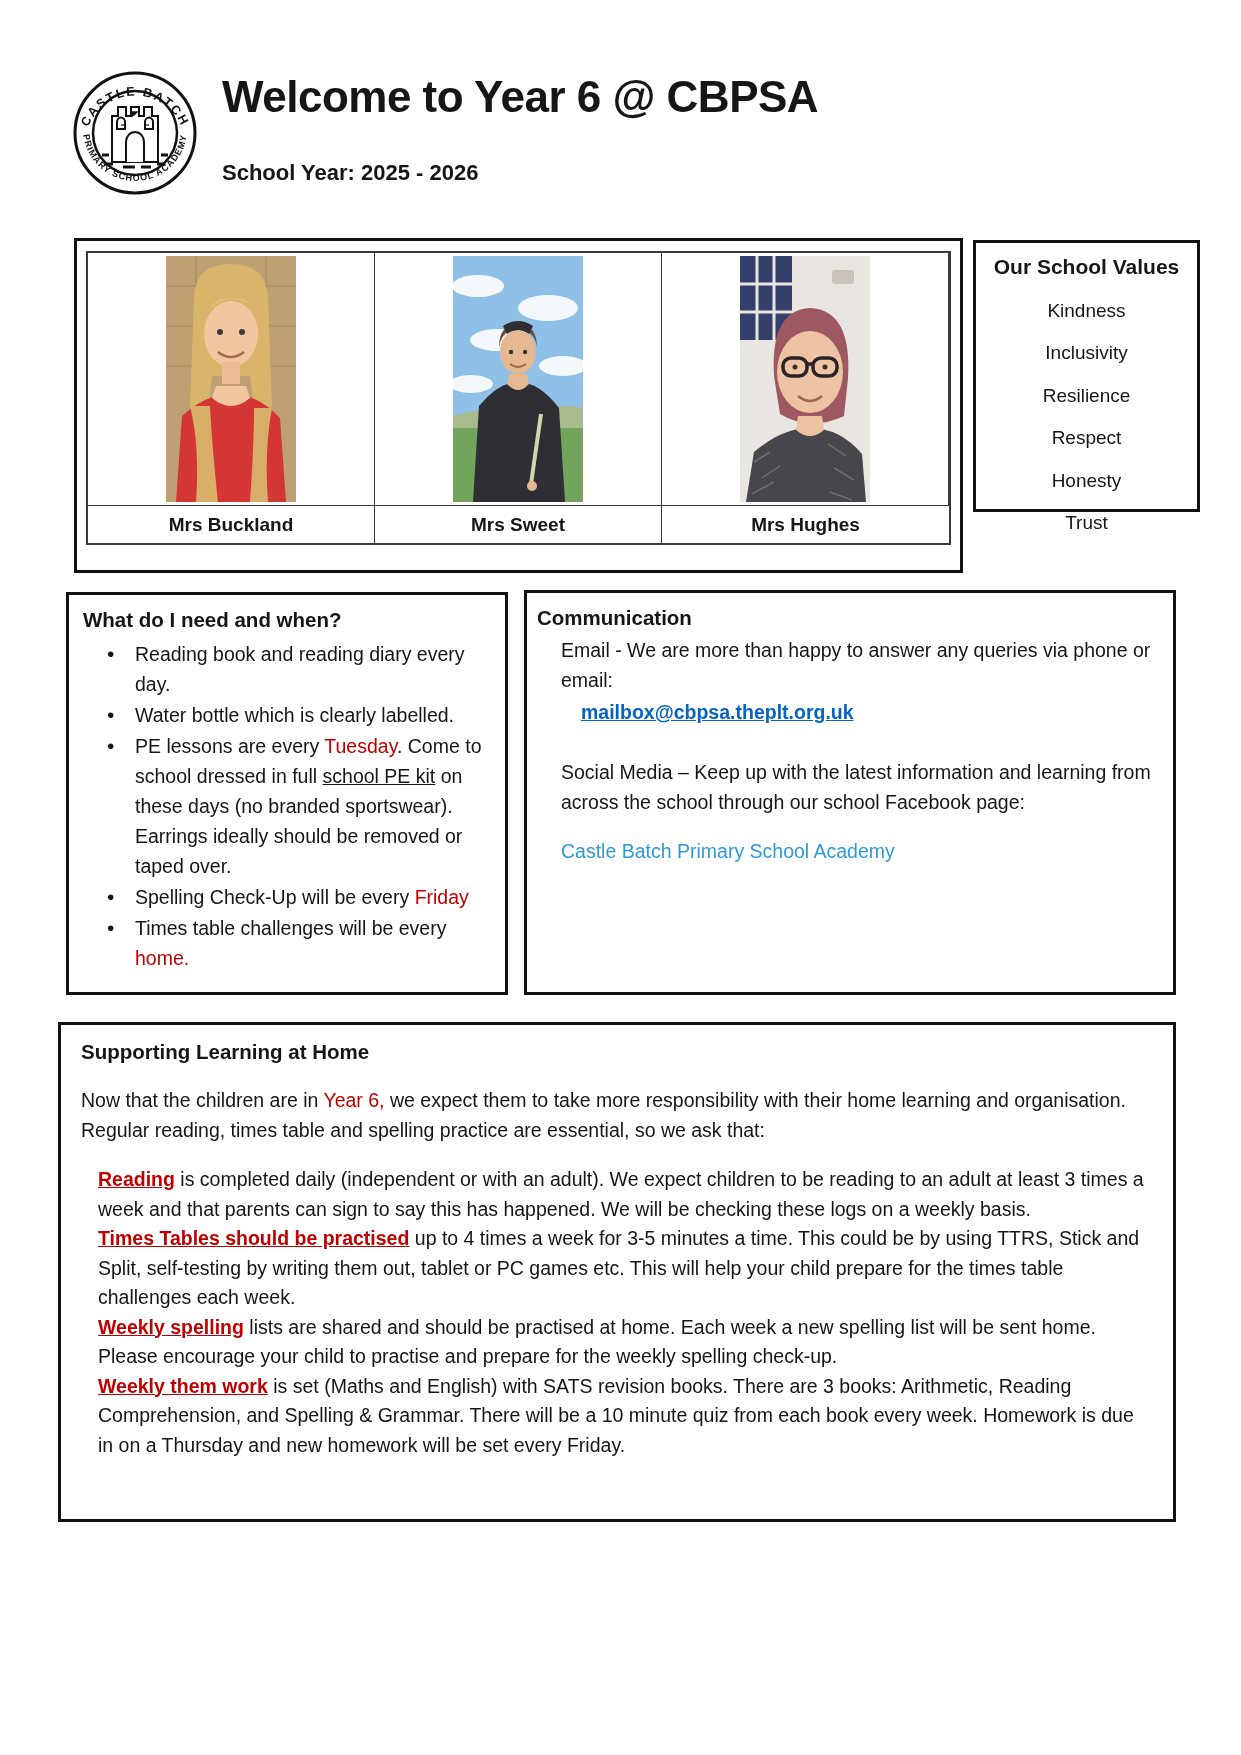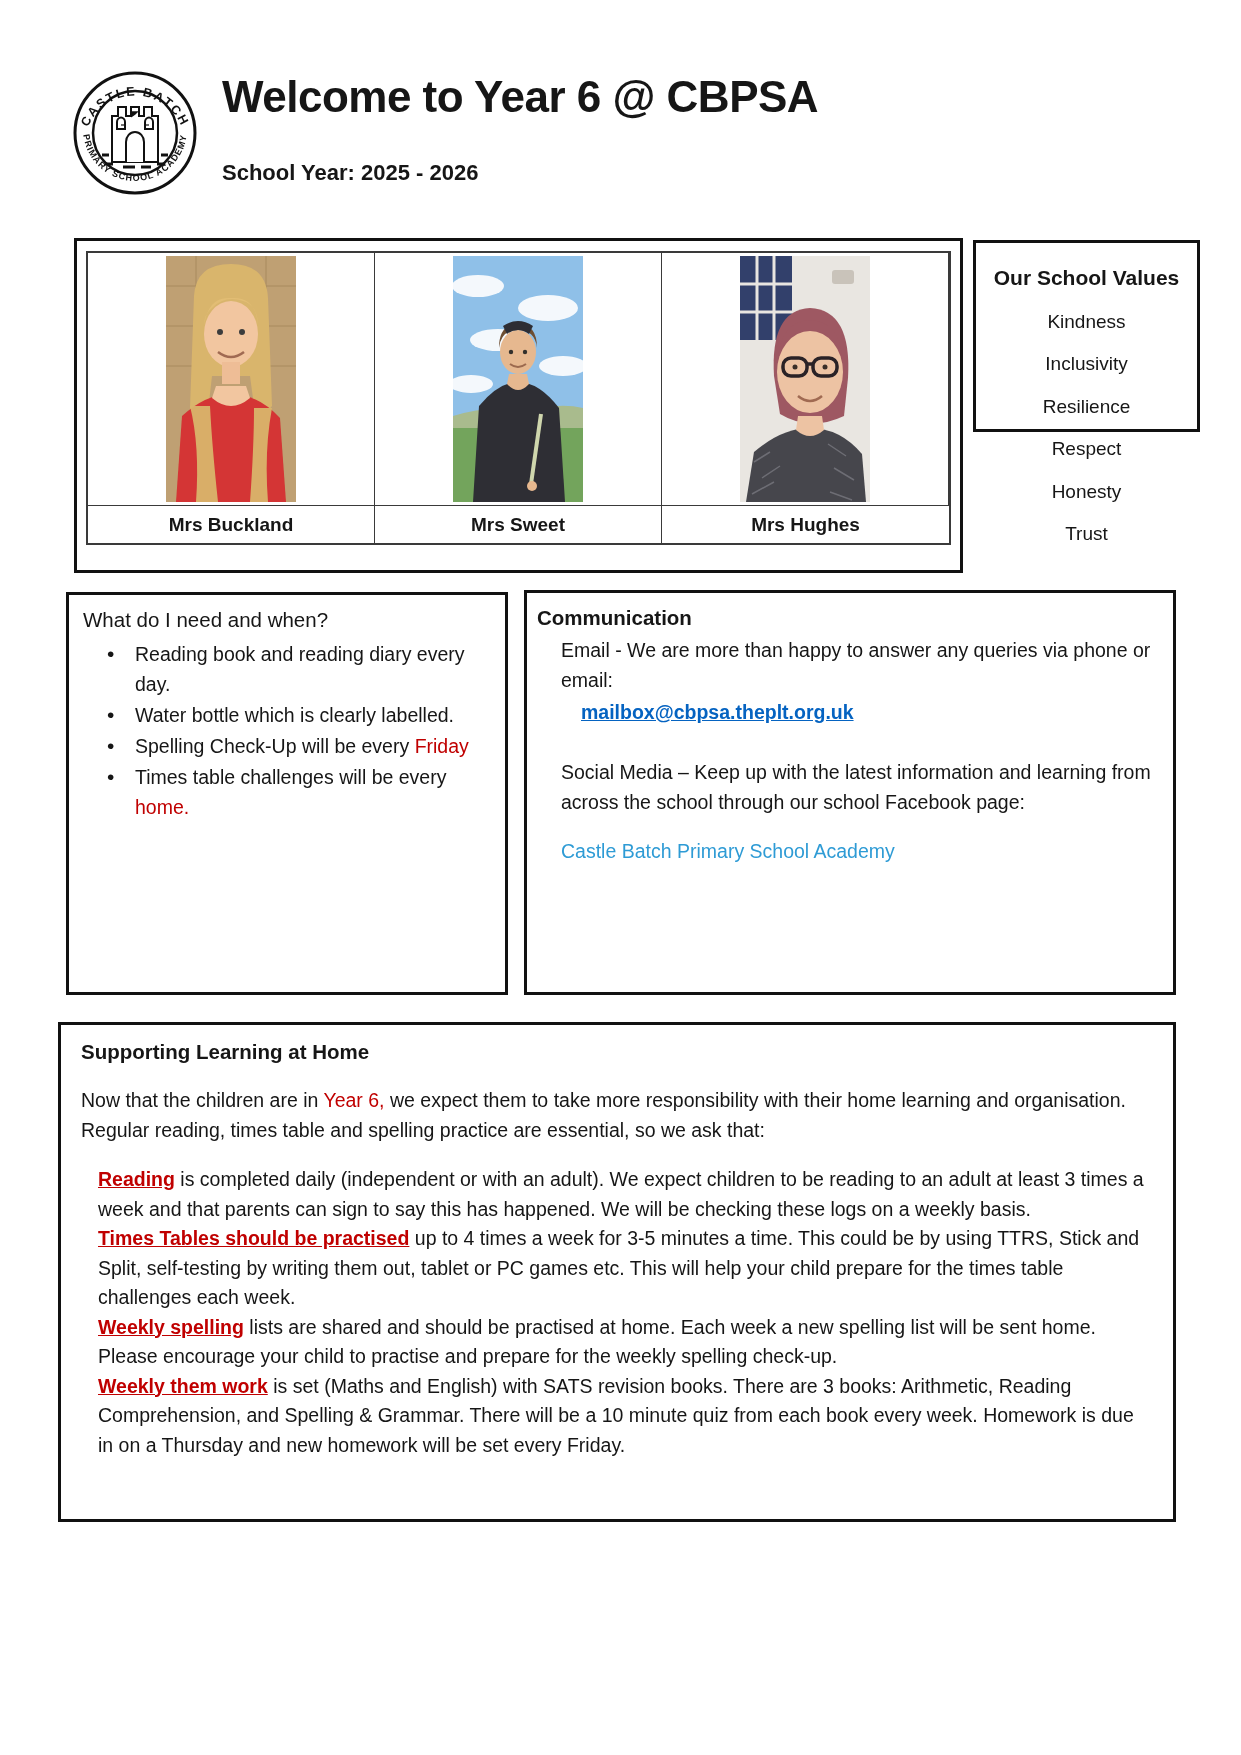--- a/index.html
+++ b/index.html
@@ -24,28 +24,28 @@
   .pcell { border-right:1.5px solid #3a3a3a; height:252px; display:flex;
            align-items:center; justify-content:center; background:#fff; }
   .pcell:last-child { border-right:none; }
   .ncell { border-right:1.5px solid #3a3a3a; border-top:1.5px solid #3a3a3a;
            height:38px; display:flex; align-items:center; justify-content:center;
            font-weight:bold; font-size:19px; }
   .ncell:last-child { border-right:none; }
   .photo { width:130px; height:246px; display:block; }
 
   
-  .values-box { left:973px; top:240px; width:227px; height:192px; padding-top:23px; text-align:center; }
+  .values-box { left:973px; top:240px; width:227px; height:272px; padding-top:12px; text-align:center; }
   .values-box h2 { font-size:21px; font-weight:bold; }
   .values-list { list-style:none; margin-top:3px; }
   .values-list li { font-size:19px; margin-top:20.5px; }
 
   
   .needs-box { left:66px; top:592px; width:442px; height:403px; padding:13px 12px 0 14px; }
-  .needs-box h3 { font-size:20.5px; font-weight:normal; margin-bottom:7px; }
+  .needs-box h3 { font-size:20.5px; font-weight:bold; margin-bottom:7px; }
   .bullets { list-style:none; }
   .bullets li { position:relative; padding-left:52px; font-size:19.5px; line-height:30px; margin-bottom:1px; }
   .bullets li::before { content:"\2022"; position:absolute; left:24px; top:0; font-size:21px; }
 
   
   .comms-box { left:524px; top:590px; width:652px; height:405px; padding:13px 14px 0 10px; }
   .comms-box h3 { font-size:20.5px; font-weight:bold; margin-bottom:5px; }
   .comms-box p { font-size:19.5px; line-height:30px; }
   .indent1 { margin-left:24px; }
   .indent2 { margin-left:44px; }
@@ -199,20 +199,21 @@
         <li>Honesty</li>
         <li>Trust</li>
       </ul>
   </aside>
 
   <section class="box needs-box">
     <h3>What do I need and when?</h3>
     <ul class="bullets">
         <li><span>Reading book and reading diary every day.</span></li>
         <li><span>Water bottle which is clearly labelled.</span></li>
+        <li><span>PE lessons are every </span><span class="red">Tuesday</span><span>. Come to school dressed in full </span><span class="u">school PE kit</span><span> on these days (no branded sportswear). Earrings ideally should be removed or taped over.</span></li>
         <li><span>Spelling Check-Up will be every </span><span class="red">Friday</span></li>
         <li><span>Times table challenges will be every </span><span class="red">home.</span></li>
       </ul>
   </section>
 
   <section class="box comms-box">
     <h3>Communication</h3>
     <p class="indent1">Email - We are more than happy to answer any queries via phone or email:</p>
     <a href="#" class="email-link indent2">mailbox@cbpsa.theplt.org.uk</a>
     <div class="spacer"></div>

